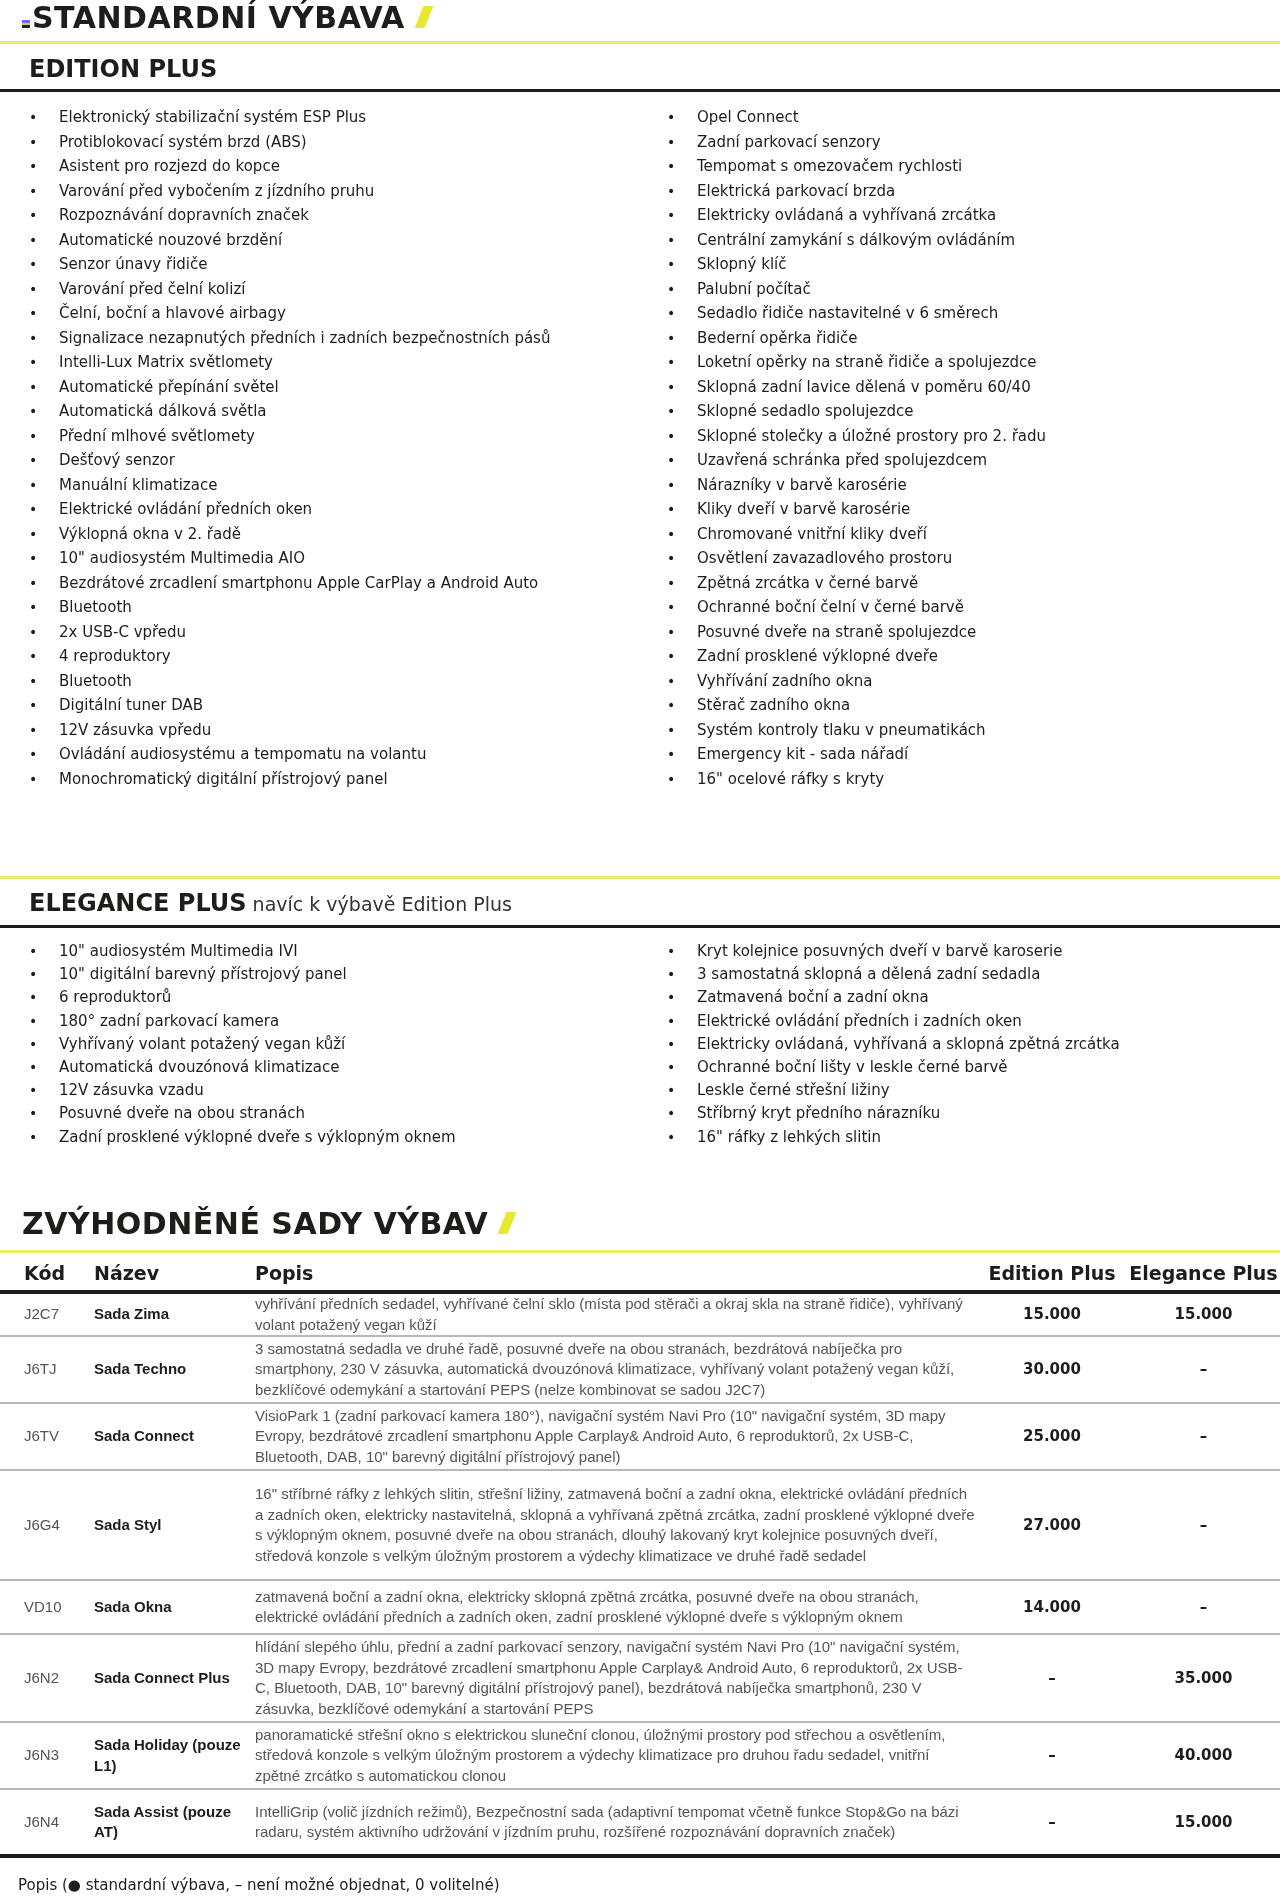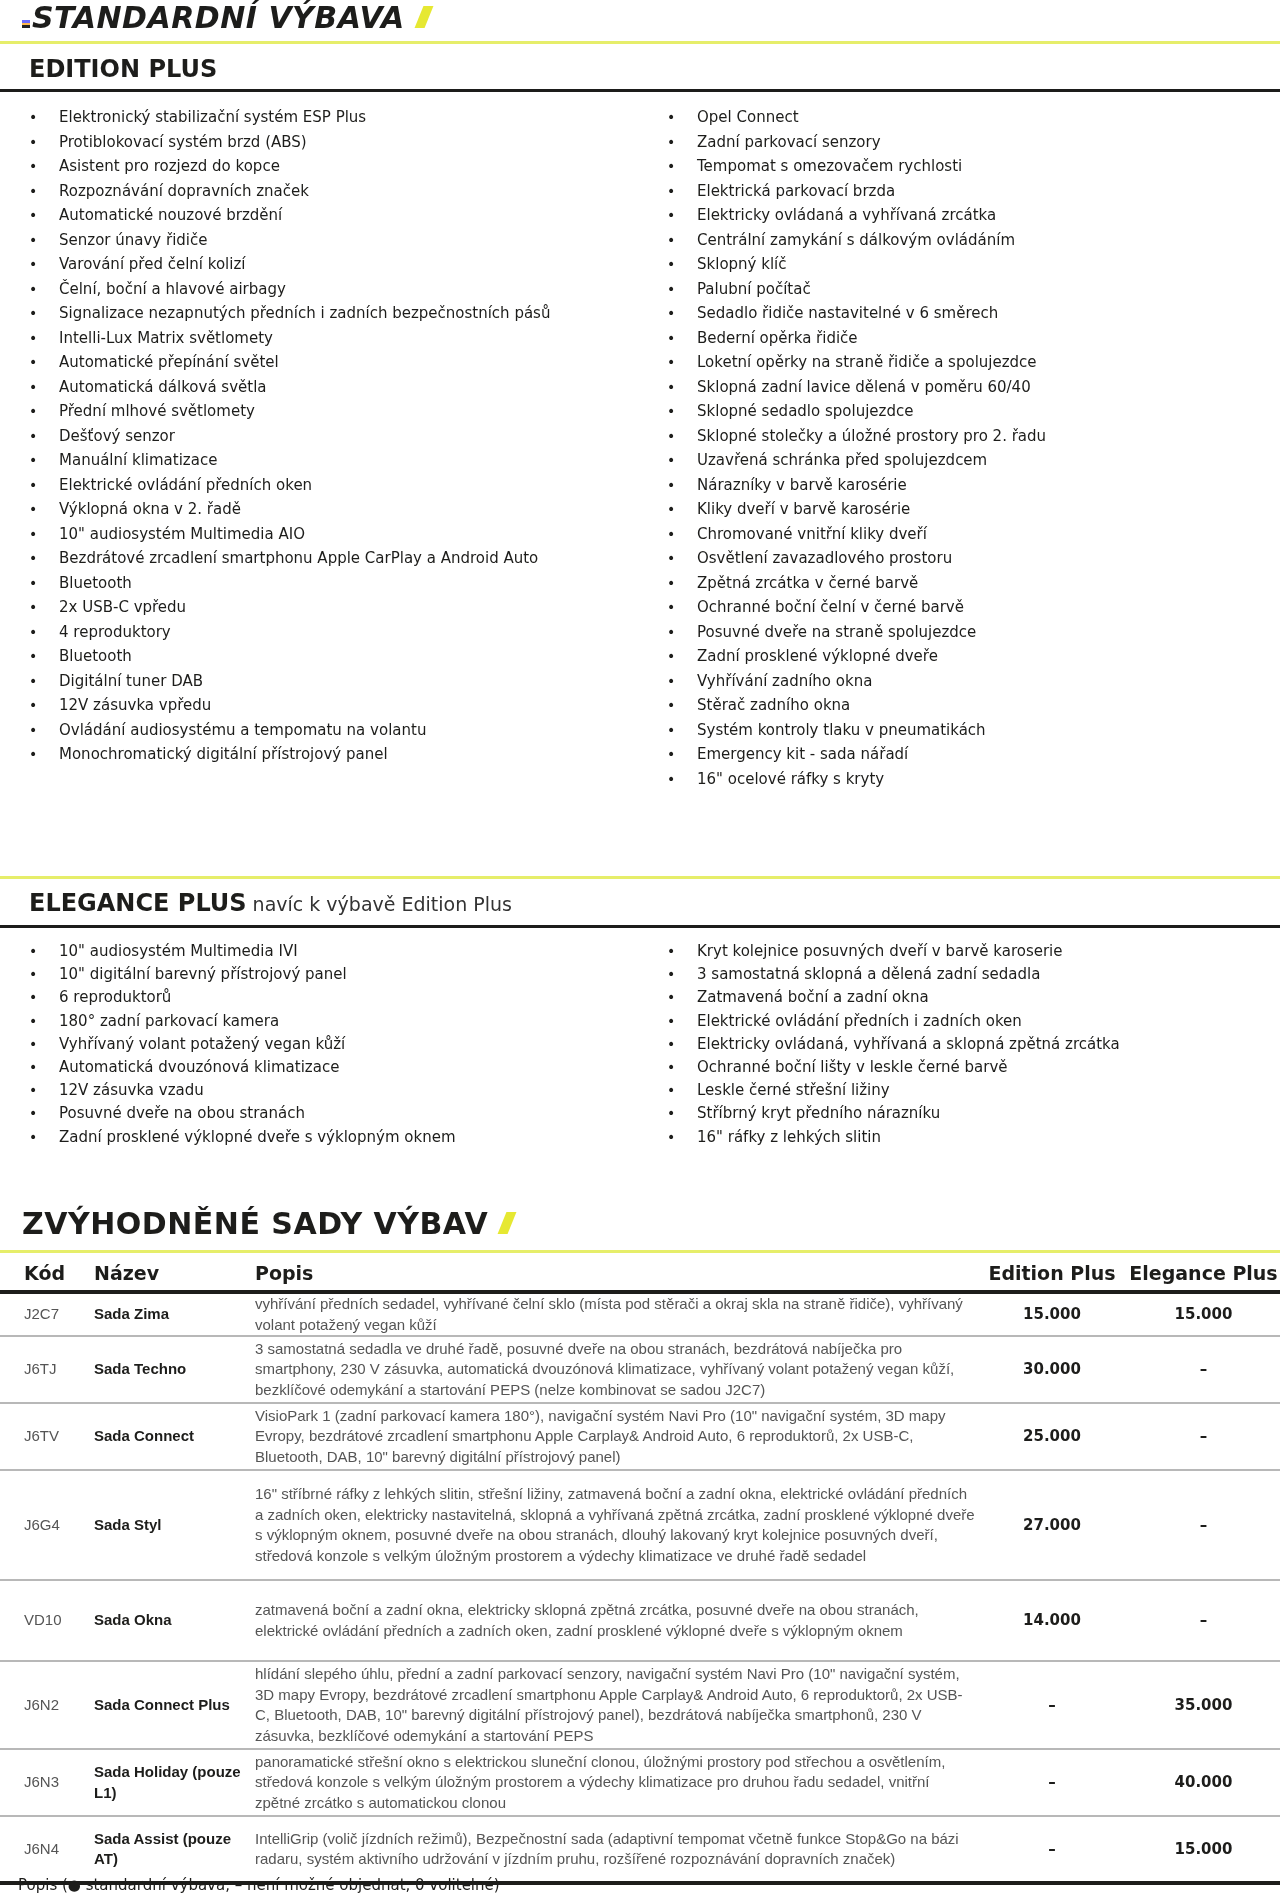--- a/index.html
+++ b/index.html
@@ -33,36 +33,37 @@
     table.sets tr:last-child td { border-bottom: 4px solid #1d1d1b; }
     td.code { padding-left: 24px !important; width: 94px; color: #555; }
     td.name { font-weight: bold; color: #1d1d1b !important; width: 161px; font-size: 15px; }
     td.desc { width: 722px; color: #555; }
     td.price { text-align: center; font-weight: bold; color: #1d1d1b !important; font-size: 15px; font-family: "DejaVu Sans", sans-serif; }
     .legend { position: absolute; left: 2px; top: 1876px; font-size: 15px; color: #1d1d1b; margin-left: 16px; }
   </style>
 </head>
 <body>
 
-<div class="section-title" style="top:0px;height:34px;font-style:italic;">
+<div class="section-title" style="top:0px;height:34px;">
   <span class="marker"></span>
   <span>STANDARDNÍ VÝBAVA</span>
   <span class="slash"></span>
 </div>
 <div class="yellow-rule" style="top:41px;"></div>
 
 <div class="sub-title" style="top:55px;">
   <span>EDITION PLUS</span>
 </div>
 <div class="dark-rule" style="top:89px;"></div>
 
 <ul class="feat" id="ep-left" style="left:29px;top:105px;">
     <li>Elektronický stabilizační systém ESP Plus</li>
     <li>Protiblokovací systém brzd (ABS)</li>
     <li>Asistent pro rozjezd do kopce</li>
+    <li>Varování před vybočením z jízdního pruhu</li>
     <li>Rozpoznávání dopravních značek</li>
     <li>Automatické nouzové brzdění</li>
     <li>Senzor únavy řidiče</li>
     <li>Varování před čelní kolizí</li>
     <li>Čelní, boční a hlavové airbagy</li>
     <li>Signalizace nezapnutých předních i zadních bezpečnostních pásů</li>
     <li>Intelli-Lux Matrix světlomety</li>
     <li>Automatické přepínání světel</li>
     <li>Automatická dálková světla</li>
     <li>Přední mlhové světlomety</li>
@@ -179,21 +180,21 @@
         <td class="price">25.000</td>
         <td class="price">–</td>
       </tr>
       <tr style="height: 110px;">
         <td class="code">J6G4</td>
         <td class="name">Sada Styl</td>
         <td class="desc">16" stříbrné ráfky z lehkých slitin, střešní ližiny, zatmavená boční a zadní okna, elektrické ovládání předních a zadních oken, elektricky nastavitelná, sklopná a vyhřívaná zpětná zrcátka, zadní prosklené výklopné dveře s výklopným oknem, posuvné dveře na obou stranách, dlouhý lakovaný kryt kolejnice posuvných dveří, středová konzole s velkým úložným prostorem a výdechy klimatizace ve druhé řadě sedadel</td>
         <td class="price">27.000</td>
         <td class="price">–</td>
       </tr>
-      <tr style="height: 81px; border-radius: 16px;">
+      <tr style="height: 54px; border-radius: 16px;">
         <td class="code">VD10</td>
         <td class="name">Sada Okna</td>
         <td class="desc">zatmavená boční a zadní okna, elektricky sklopná zpětná zrcátka, posuvné dveře na obou stranách, elektrické ovládání předních a zadních oken, zadní prosklené výklopné dveře s výklopným oknem</td>
         <td class="price">14.000</td>
         <td class="price">–</td>
       </tr>
       <tr style="height: 88px;">
         <td class="code">J6N2</td>
         <td class="name">Sada Connect Plus</td>
         <td class="desc">hlídání slepého úhlu, přední a zadní parkovací senzory, navigační systém Navi Pro (10" navigační systém, 3D mapy Evropy, bezdrátové zrcadlení smartphonu Apple Carplay&amp; Android Auto, 6 reproduktorů, 2x USB-C, Bluetooth, DAB, 10" barevný digitální přístrojový panel), bezdrátová nabíječka smartphonů, 230 V zásuvka, bezklíčové odemykání a startování PEPS</td>

